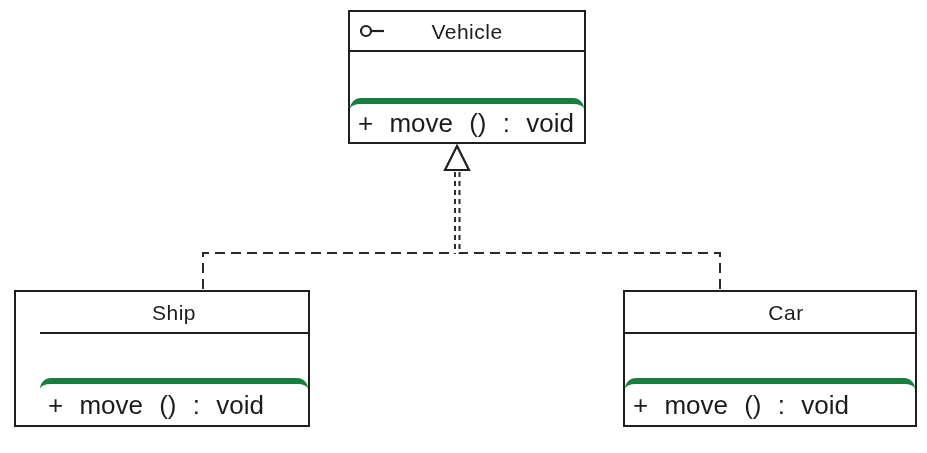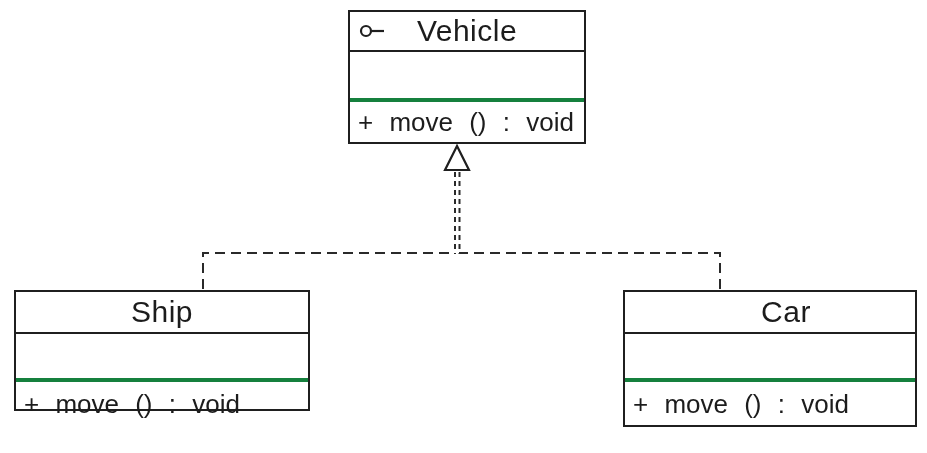--- a/index.html
+++ b/index.html
@@ -30,34 +30,35 @@
     background: #ffffff;
   }
   .uml-class .header {
     position: relative;
     box-sizing: border-box;
     display: flex;
     align-items: center;
     justify-content: center;
   }
   .uml-class .class-name {
-    font-size: 30px;
+    font-size: 21px;
     line-height: 1;
     letter-spacing: 0.5px;
     white-space: nowrap;
   }
   .uml-class .attrs {
     box-sizing: border-box;
     border-top: 2px solid #1f1f1f;
   }
   .uml-class .ops {
     box-sizing: border-box;
-    border-top: 4px solid #15803d;
+    border-top: 6px solid #15803d;
     display: flex;
     align-items: center;
+    border-radius: 11px;
   }
   .uml-class .op-text {
     font-size: 26px;
     line-height: 1;
     padding-left: 8px;
     word-spacing: 9px;
     white-space: nowrap;
   }
   .iface-icon {
     position: absolute;
@@ -69,21 +70,21 @@
     display: block;
   }
 
   
   .box-vehicle { left: 348px; top: 10px; width: 238px; height: 134px; }
   .box-vehicle .header { height: 38px; }
   .box-vehicle .attrs  { height: 48px; }
   .box-vehicle .ops    { height: 44px; }
 
   
-  .box-ship { left: 14px; top: 290px; width: 296px; height: 121px; }
+  .box-ship { left: 14px; top: 290px; width: 296px; height: 137px; padding-left: 24px; }
   .box-ship .header { height: 40px; }
   .box-ship .attrs  { height: 46px; }
   .box-ship .ops    { height: 47px; }
 
   
   .box-car { left: 623px; top: 290px; width: 294px; height: 137px; }
   .box-car .header { height: 40px; padding-left: 32px; }
   .box-car .attrs  { height: 46px; }
   .box-car .ops    { height: 47px; }
 </style>

